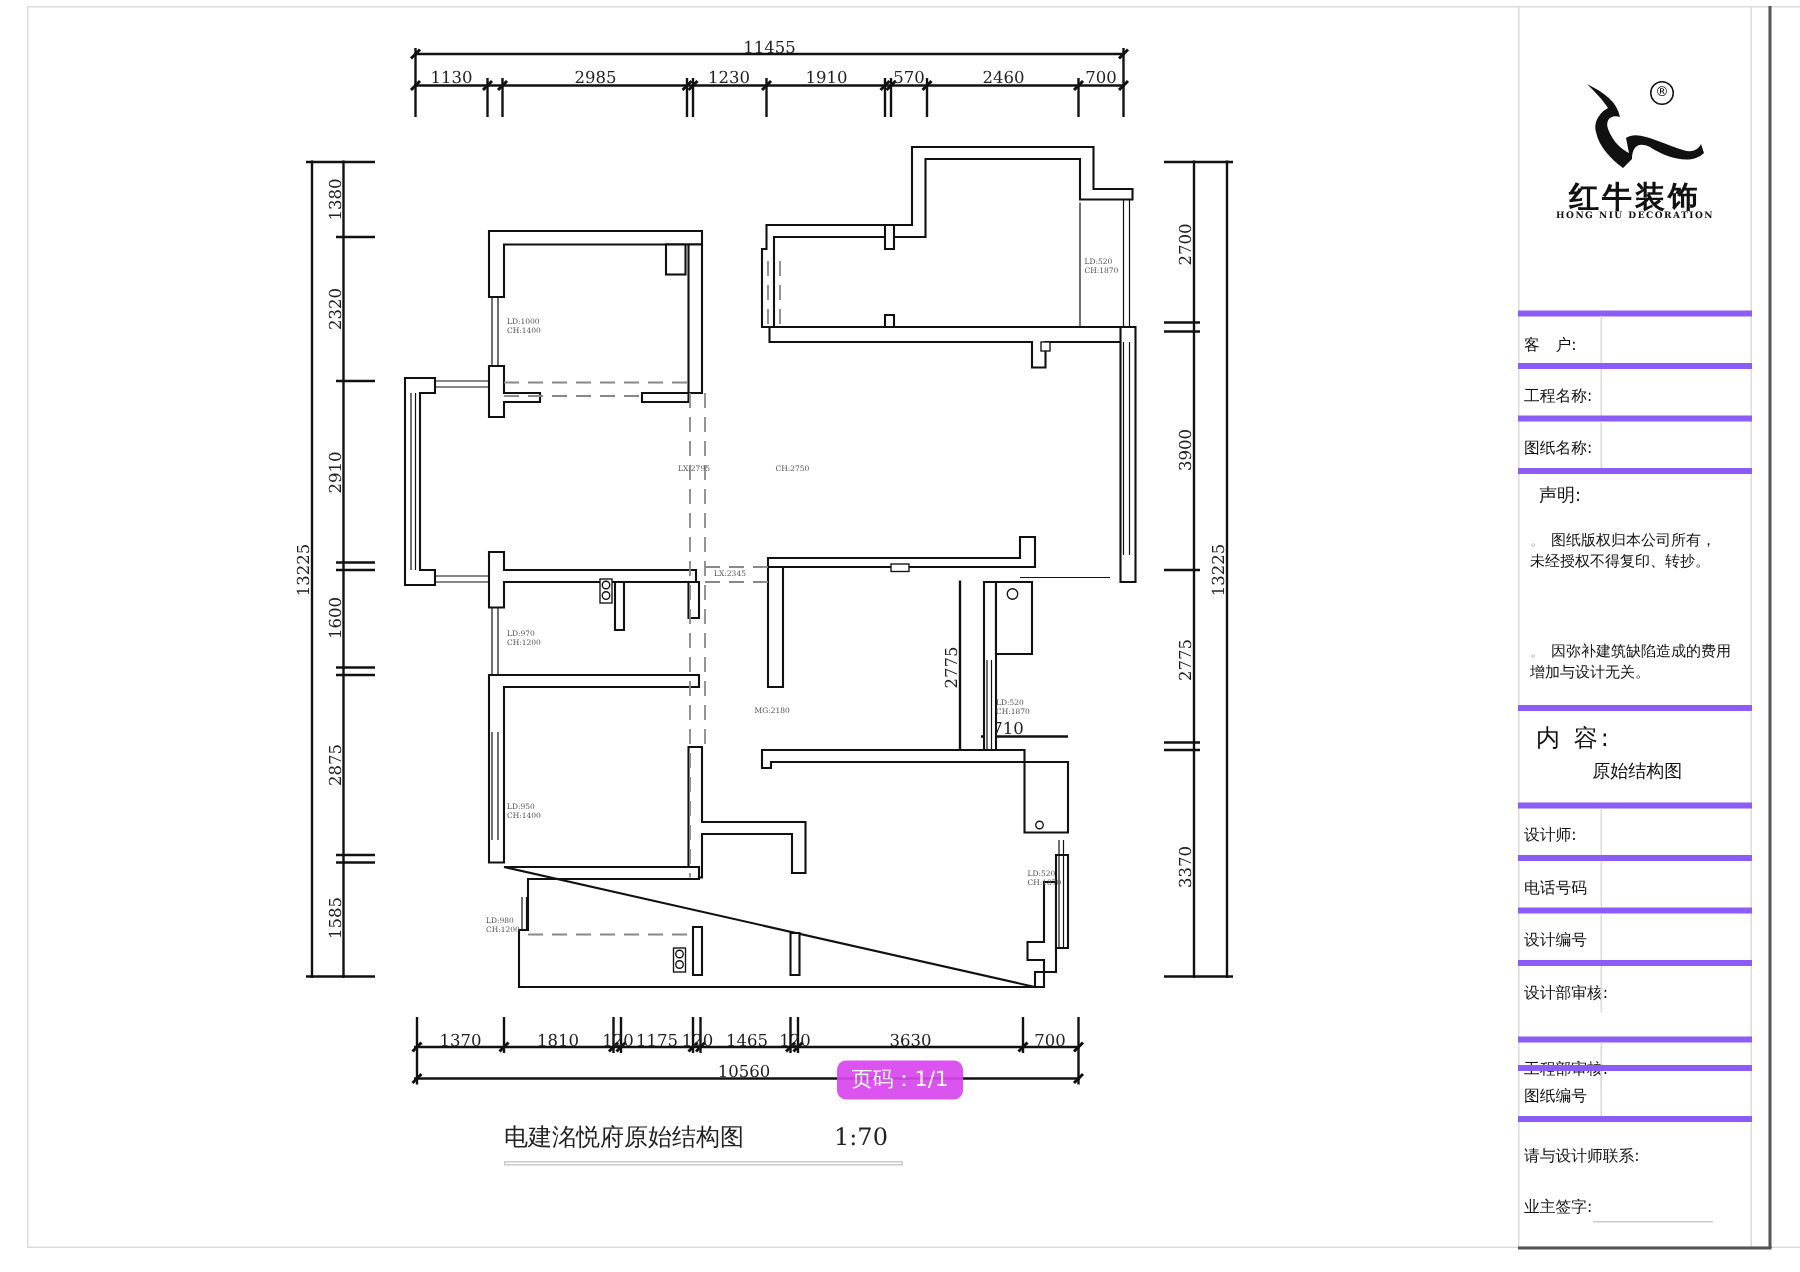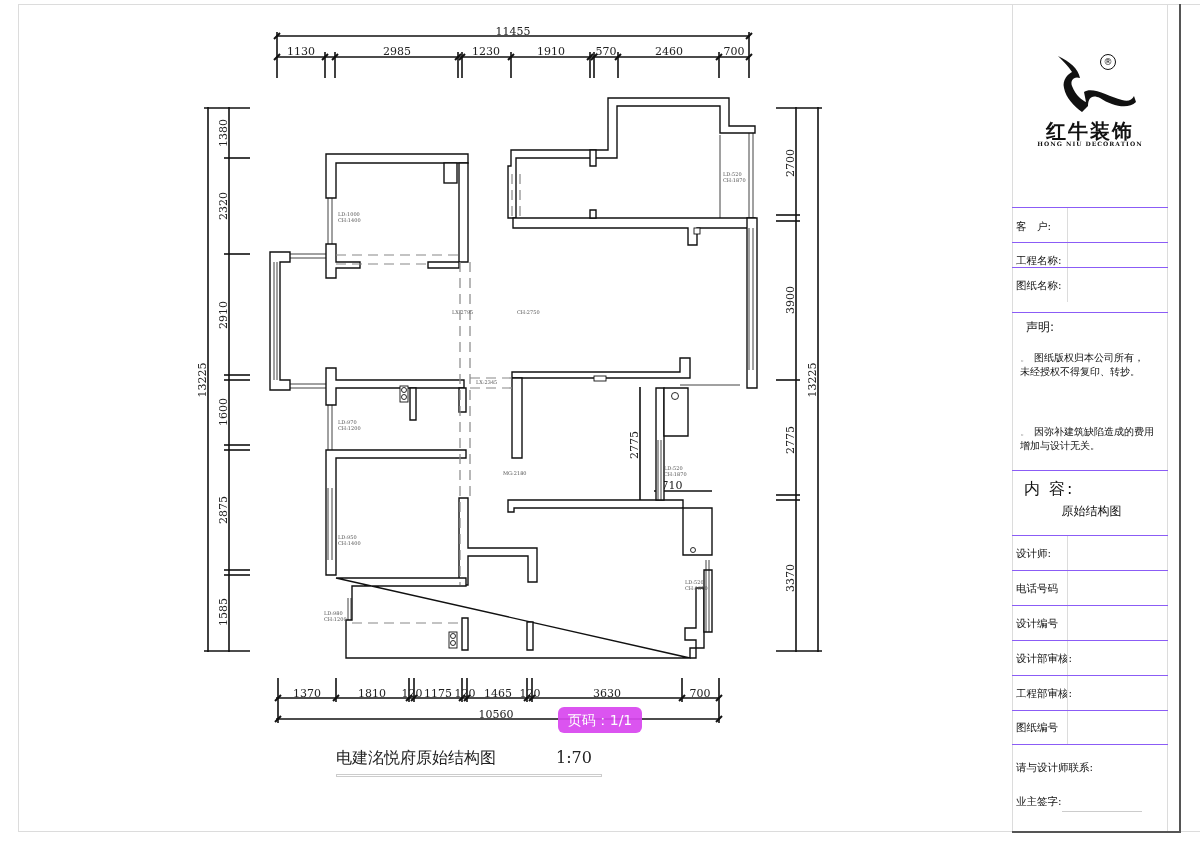--- a/index.html
+++ b/index.html
@@ -8,21 +8,21 @@
   .plan-svg { position:absolute; left:0; top:0; }
   .dim-text { font-family:"DejaVu Serif", serif; font-size:11px; fill:#222; }
   .dim-small { font-family:"DejaVu Serif", serif; font-size:5px; fill:#555; }
   .title-block { position:absolute; left:1012px; top:4px; width:156px; height:828px; border-left:1px solid #dcdcdc; border-right:1px solid #dcdcdc; box-sizing:border-box; }
   .tb-rightline { position:absolute; left:1179px; top:4px; width:2px; height:828px; background:#555; }
   .tb-bottomline { position:absolute; left:1012px; top:831px; width:169px; height:2px; background:#555; }
   .logo { position:absolute; left:1012px; top:40px; width:156px; height:120px; }
   .logo-cn { position:absolute; left:0; width:156px; top:78px; text-align:center; font-size:20px; font-weight:bold; letter-spacing:2px; color:#111; font-family:"DejaVu Sans", sans-serif; }
   .logo-en { position:absolute; left:0; width:156px; top:100px; text-align:center; font-size:6px; font-weight:bold; letter-spacing:1px; color:#111; font-family:"DejaVu Serif", serif; }
   .reg { position:absolute; left:88px; top:14px; width:14px; height:14px; border:1.5px solid #111; border-radius:50%; font-size:9px; text-align:center; line-height:14px; color:#111; }
-  .row { position:absolute; left:1012px; width:156px; border-top:1px solid #8b5cf6; box-sizing:border-box; }
+  .row { position:absolute; left:1012px; width:156px; border-top:4px solid #8b5cf6; box-sizing:border-box; }
   .row .lbl { position:absolute; left:4px; font-size:10.5px; color:#111; }
   .row .vline { position:absolute; left:55px; top:0; bottom:0; border-left:1px solid #dcdcdc; }
   .decl-title { position:absolute; left:14px; top:6px; font-size:12px; color:#111; }
   .decl-item { position:absolute; left:8px; font-size:10px; line-height:14px; color:#111; }
   .decl-item .dot { color:#999; margin-right:4px; }
   .content-title { position:absolute; left:12px; top:8px; font-size:16px; color:#111; letter-spacing:2px; }
   .content-val { position:absolute; left:0; width:159px; text-align:center; top:32px; font-size:12px; color:#111; }
   .sign-line { position:absolute; left:50px; width:80px; border-top:1px solid #ccc; }
   .page-badge { position:absolute; left:558px; top:707px; width:84px; height:26px; background:#d946ef; border-radius:6px; color:#fff; font-size:14px; line-height:26px; text-align:center; opacity:0.92; }
   .drawing-title { position:absolute; left:336px; top:748px; font-family:"DejaVu Serif", serif; font-size:16px; color:#222; }
@@ -292,21 +292,21 @@
 </div>
 
 <div class="row" style="top:207px;height:35px;">
   <span class="lbl" style="top:12px;">客　户:</span>
   <span class="vline"></span>
 </div>
 <div class="row" style="top:242px;height:35px;">
   <span class="lbl" style="top:11px;">工程名称:</span>
   <span class="vline"></span>
 </div>
-<div class="row" style="top:267px;height:35px;padding-left:32px;">
+<div class="row" style="top:277px;height:35px;padding-left:32px;">
   <span class="lbl" style="top:11px;">图纸名称:</span>
   <span class="vline"></span>
 </div>
 
 <div class="row" style="top:312px;height:158px;">
   <div class="decl-title">声明:</div>
   <div class="decl-item" style="top:38px;white-space:pre;"><span class="dot">。</span><span>图纸版权归本公司所有，
 未经授权不得复印、转抄。</span></div>
   <div class="decl-item" style="top:112px;white-space:pre;"><span class="dot">。</span><span>因弥补建筑缺陷造成的费用
 增加与设计无关。</span></div>
@@ -326,21 +326,21 @@
   <span class="vline"></span>
 </div>
 <div class="row" style="top:605px;height:35px;">
   <span class="lbl" style="top:11px;">设计编号</span>
   <span class="vline"></span>
 </div>
 <div class="row" style="top:640px;height:35px;">
   <span class="lbl" style="top:11px;">设计部审核:</span>
   <span class="vline"></span>
 </div>
-<div class="row" style="top:675px;height:35px;padding-left:40px;">
+<div class="row" style="top:691px;height:35px;padding-left:40px;">
   <span class="lbl" style="top:11px;">工程部审核:</span>
   <span class="vline"></span>
 </div>
 <div class="row" style="top:710px;height:34px;">
   <span class="lbl" style="top:10px;">图纸编号</span>
   <span class="vline"></span>
 </div>
 
 <div class="row" style="top:744px;height:88px;">
   <span class="lbl" style="top:16px;">请与设计师联系:</span>

